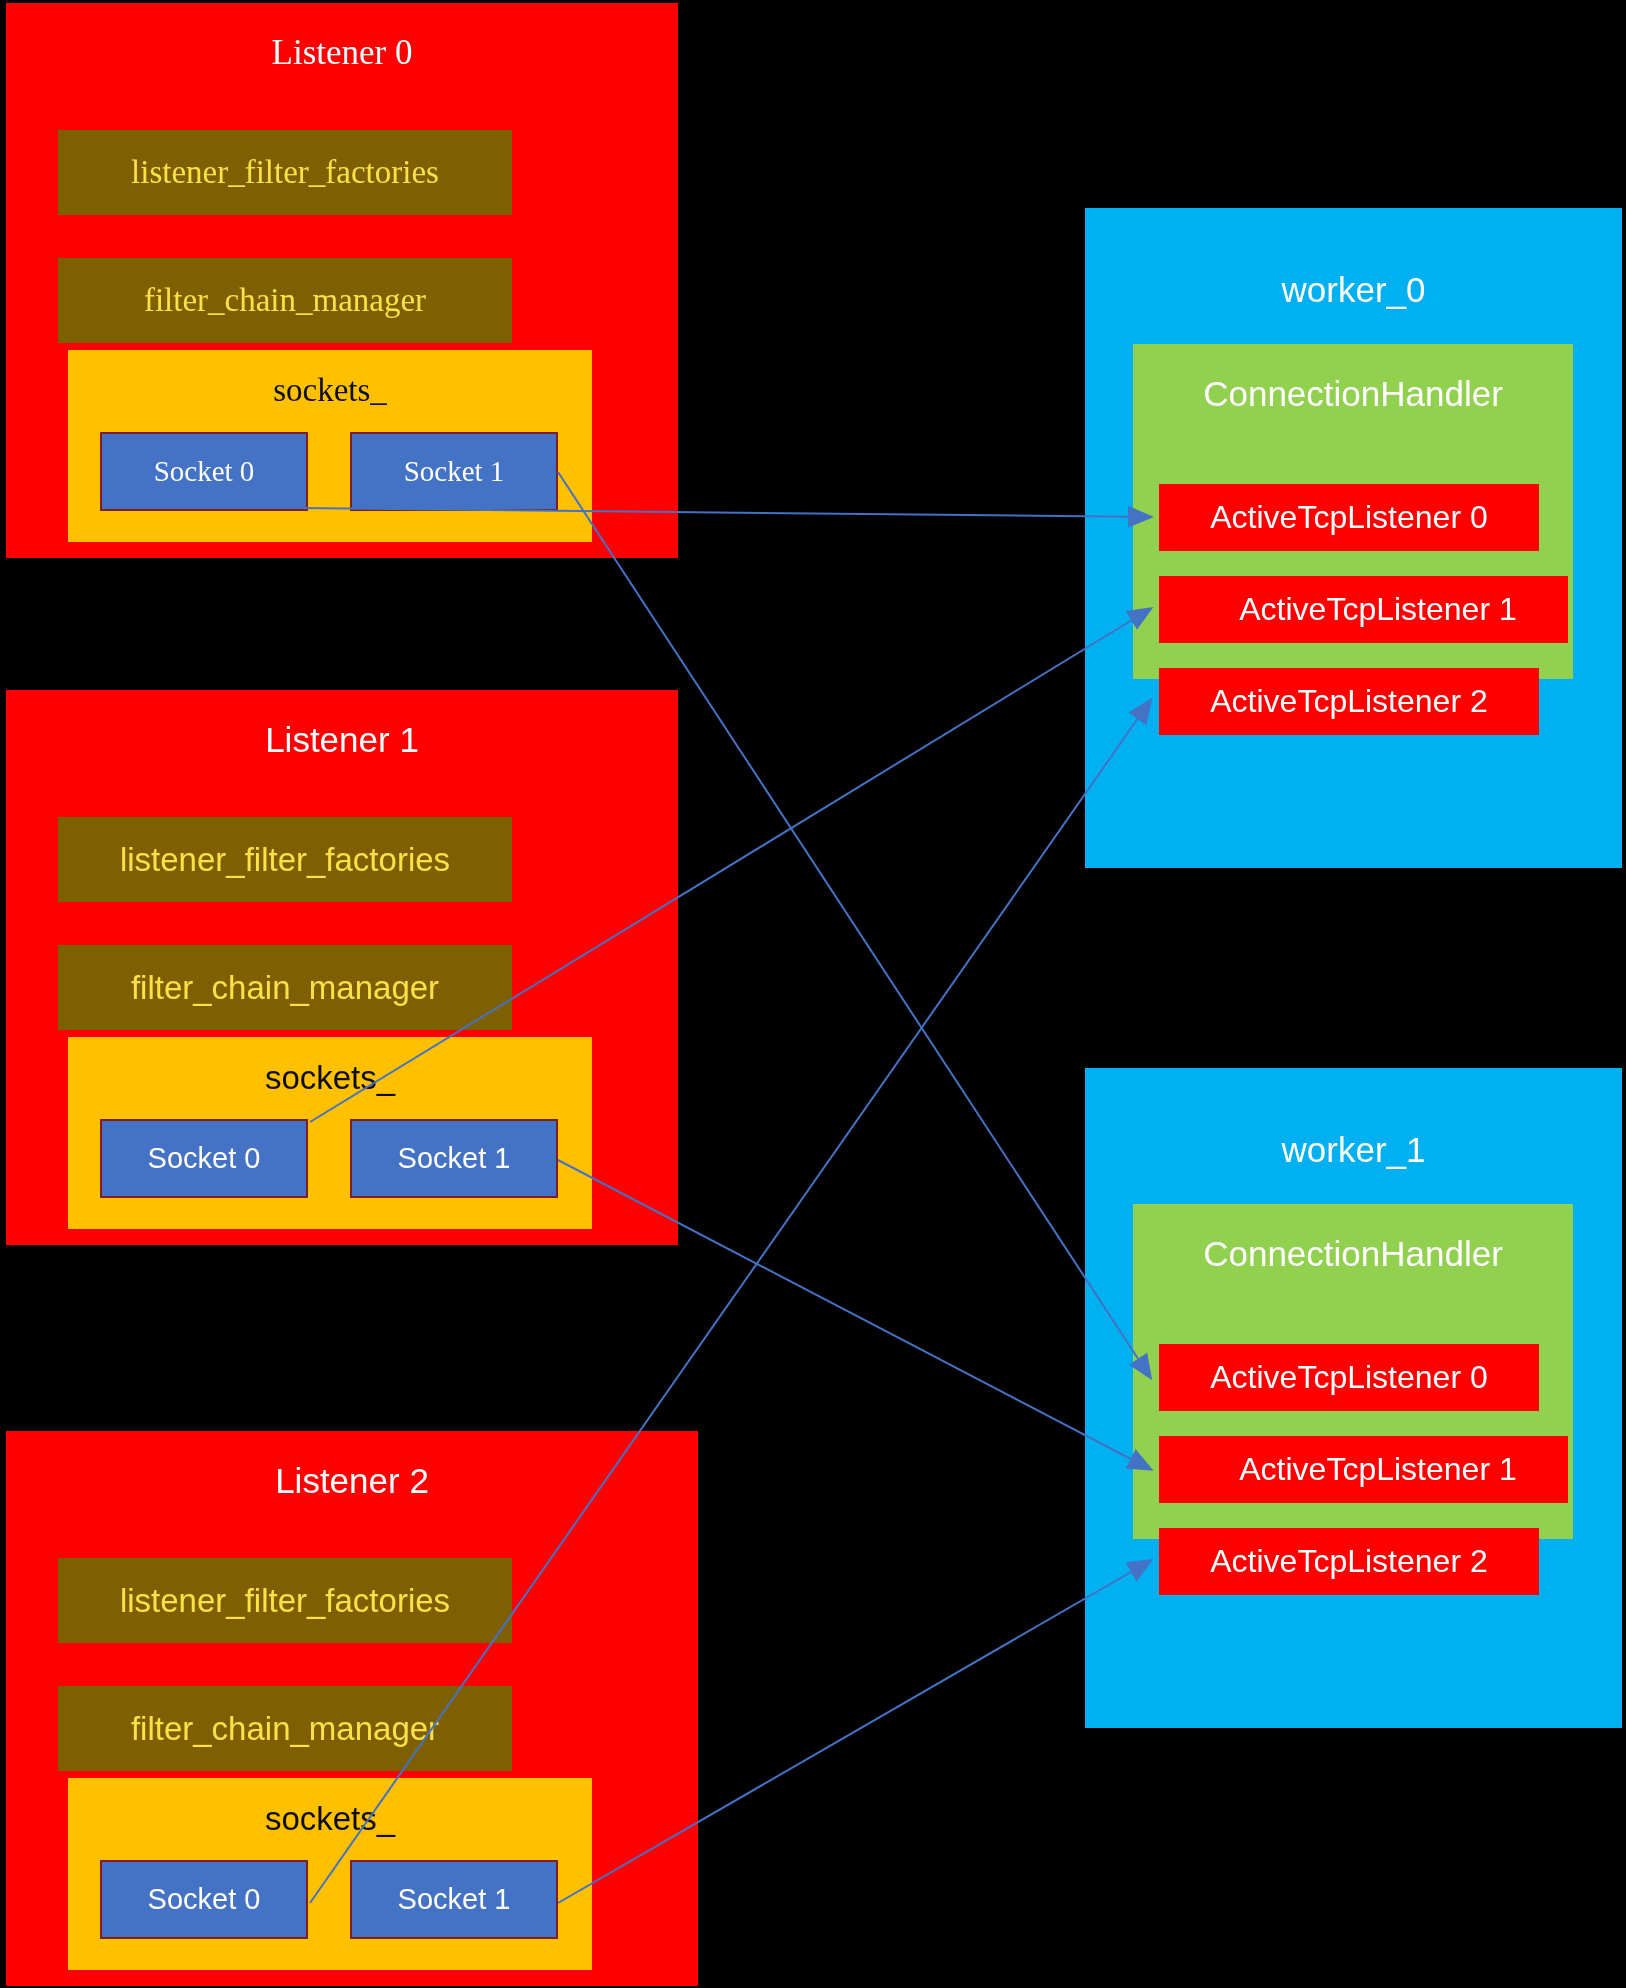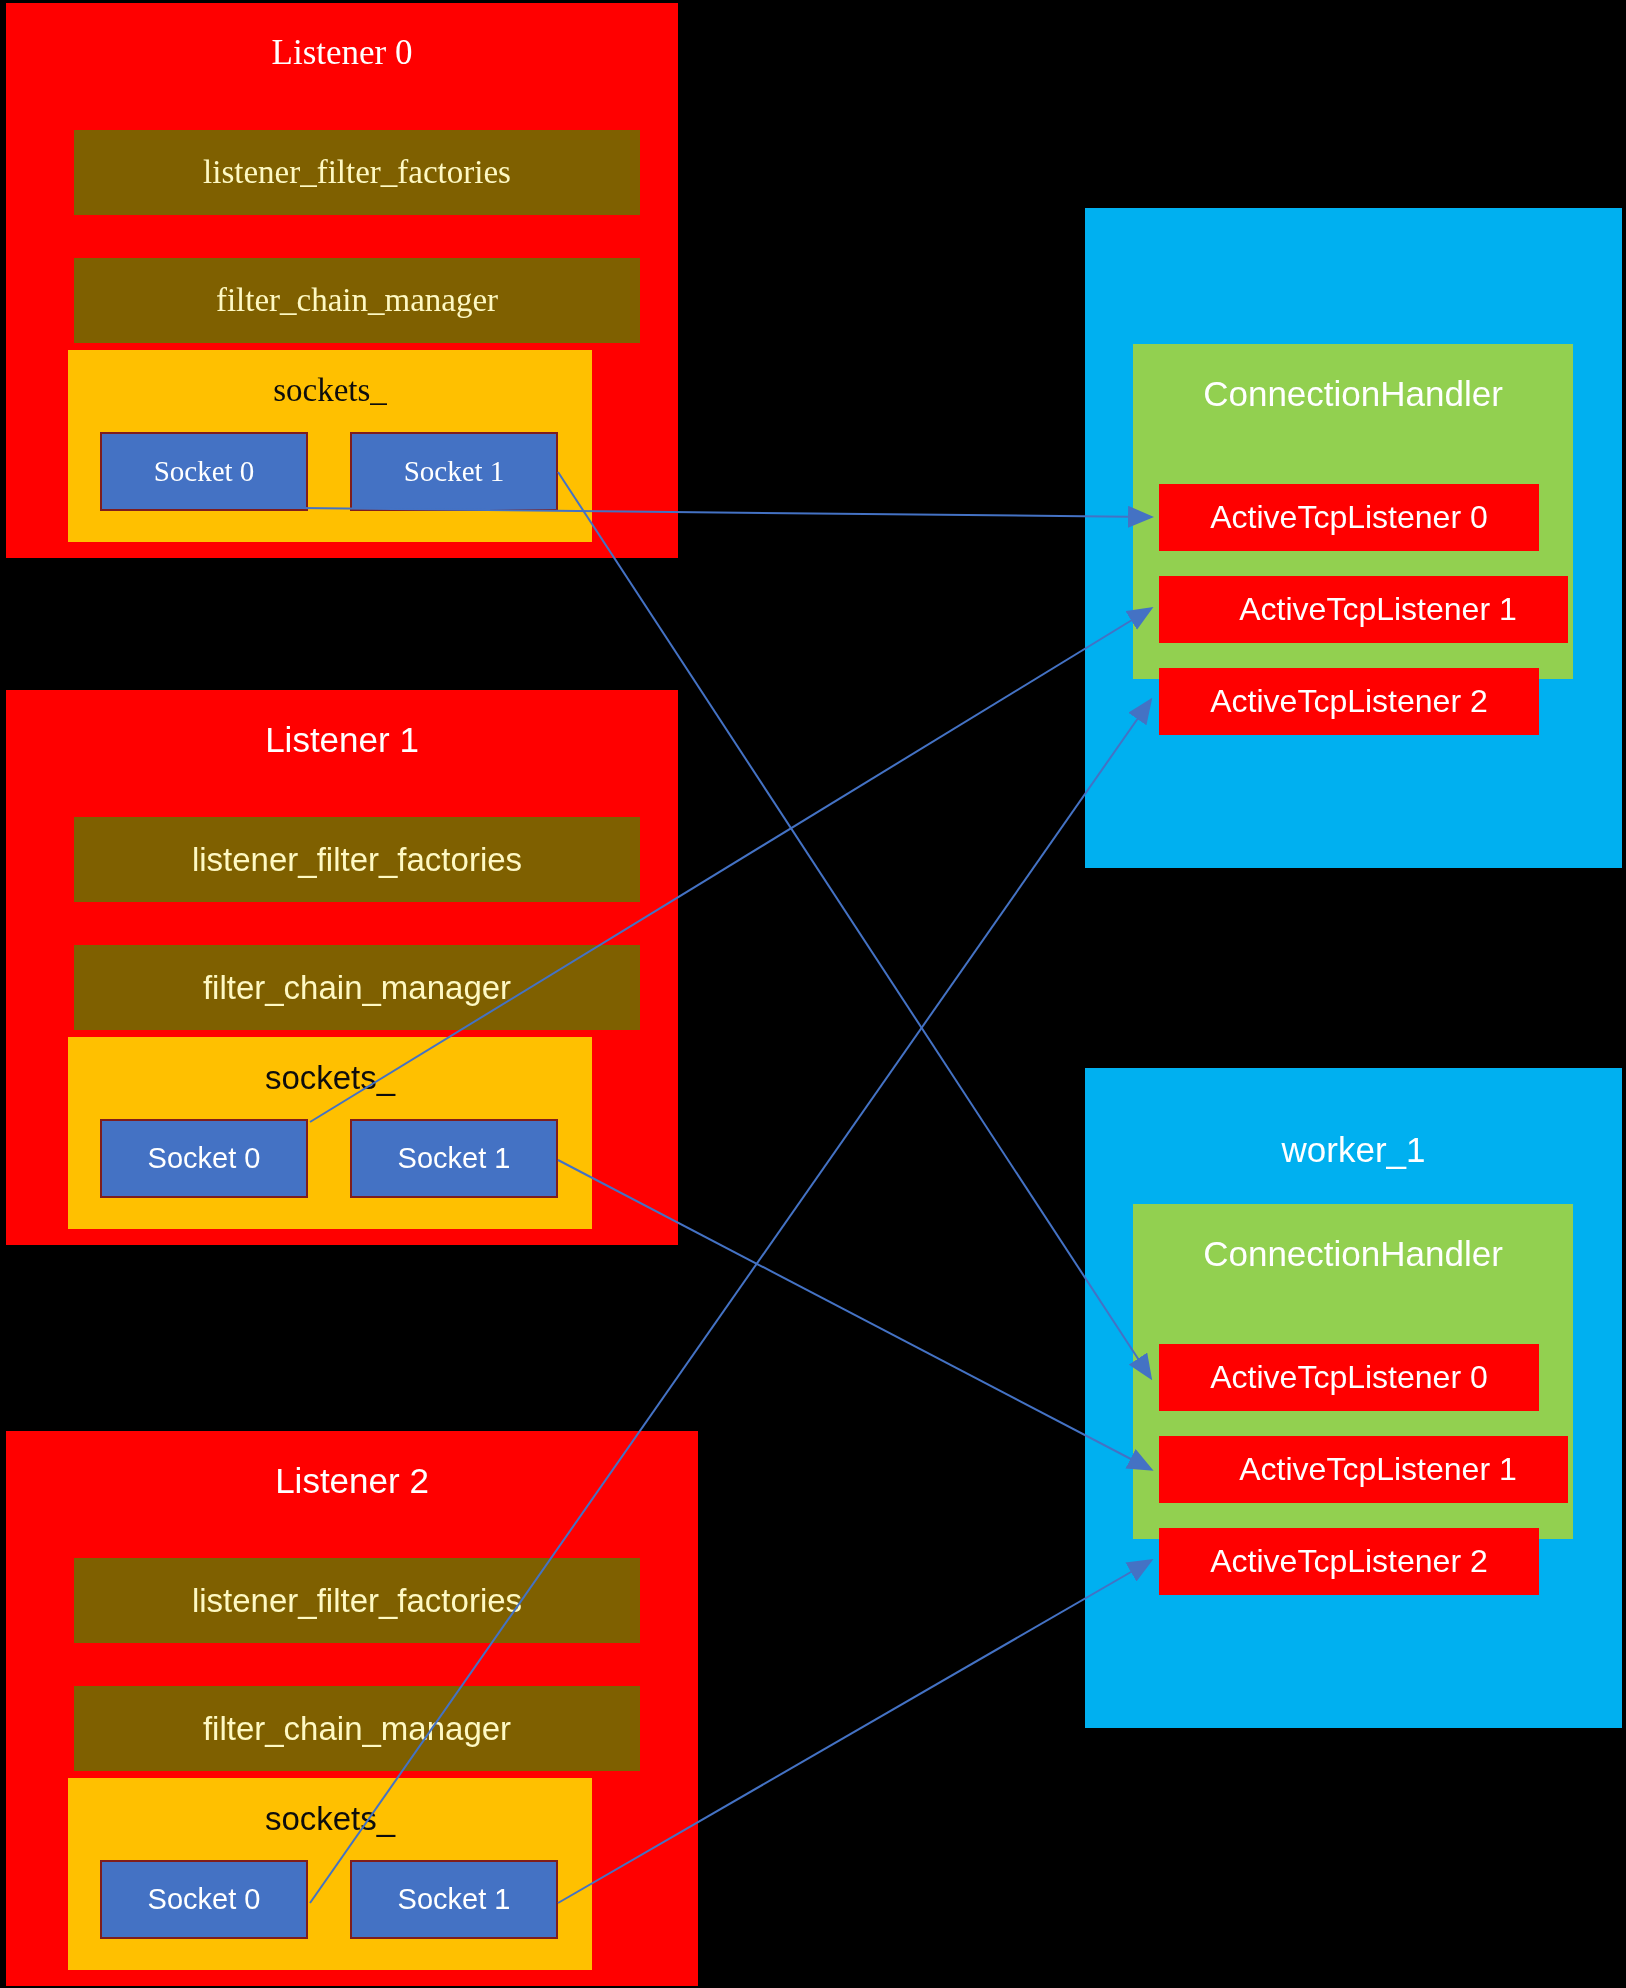--- a/index.html
+++ b/index.html
@@ -1,22 +1,22 @@
 <!DOCTYPE html>
 <html><head>
 <meta charset="utf-8">
 <style>
   html,body{margin:0;padding:0;background:#000;}
   #canvas{position:relative;width:1626px;height:1988px;background:#000;overflow:hidden;
           font-family:"Liberation Sans",sans-serif;}
   .listener{position:absolute;left:6px;width:672px;height:555px;background:#ff0000;}
   .listener-title{position:absolute;top:30px;left:0;width:100%;text-align:center;
                   color:#fff;font-size:35px;}
-  .olive{position:absolute;left:68px;width:566px;height:85px;background:#7f6000;
-         display:flex;align-items:center;justify-content:center;color:#fef9c3;font-size:33px;}
+  .olive{position:absolute;left:52px;width:454px;height:85px;background:#7f6000;
+         display:flex;align-items:center;justify-content:center;color:#fde047;font-size:33px;}
   .olive1{top:127px;}
   .olive2{top:255px;}
   .sockets{position:absolute;left:62px;top:347px;width:524px;height:192px;background:#ffc000;}
   .sockets-label{position:absolute;top:22px;left:0;width:100%;text-align:center;
                  color:#0d0d0d;font-size:33px;}
   .socket{position:absolute;top:82px;width:208px;height:79px;background:#4472c4;
           border:2px solid #7f1d1d;box-sizing:border-box;display:flex;align-items:center;
           justify-content:center;color:#fff;font-size:29px;}
   .socket0{left:32px;}
   .socket1{left:282px;}
@@ -65,20 +65,21 @@
     <div class="olive olive1">listener_filter_factories</div>
     <div class="olive olive2">filter_chain_manager</div>
     <div class="sockets">
       <div class="sockets-label">sockets_</div>
       <div class="socket socket0">Socket 0</div>
       <div class="socket socket1">Socket 1</div>
     </div>
   </div>
 
   <div class="worker" style="top:208px;">
+    <div class="worker-title">worker_0</div>
     <div class="handler">
       <div class="handler-title">ConnectionHandler</div>
       <div class="atl atl0">ActiveTcpListener 0</div>
       <div class="atl atl1">ActiveTcpListener 1</div>
       <div class="atl atl2">ActiveTcpListener 2</div>
     </div>
   </div>
 
   <div class="worker" style="top:1068px;">
     <div class="worker-title">worker_1</div>

